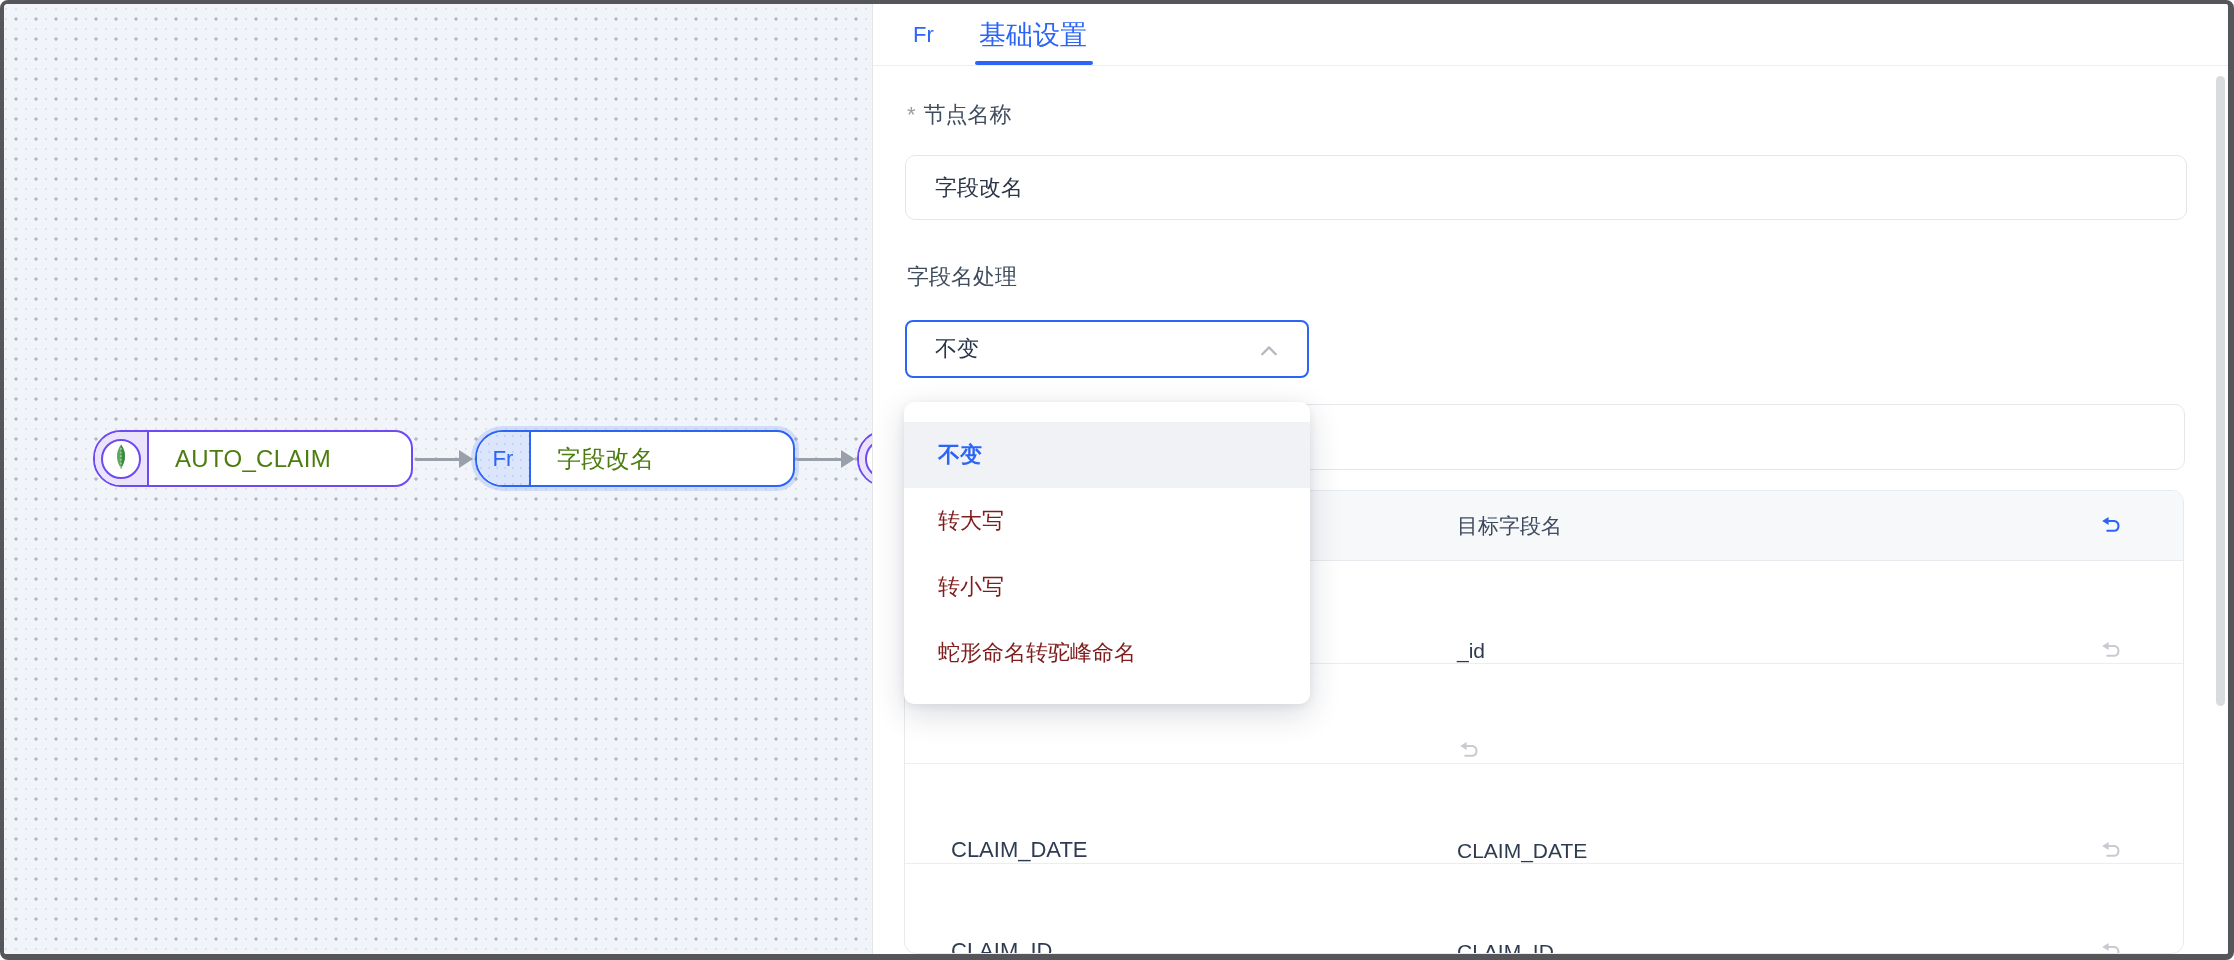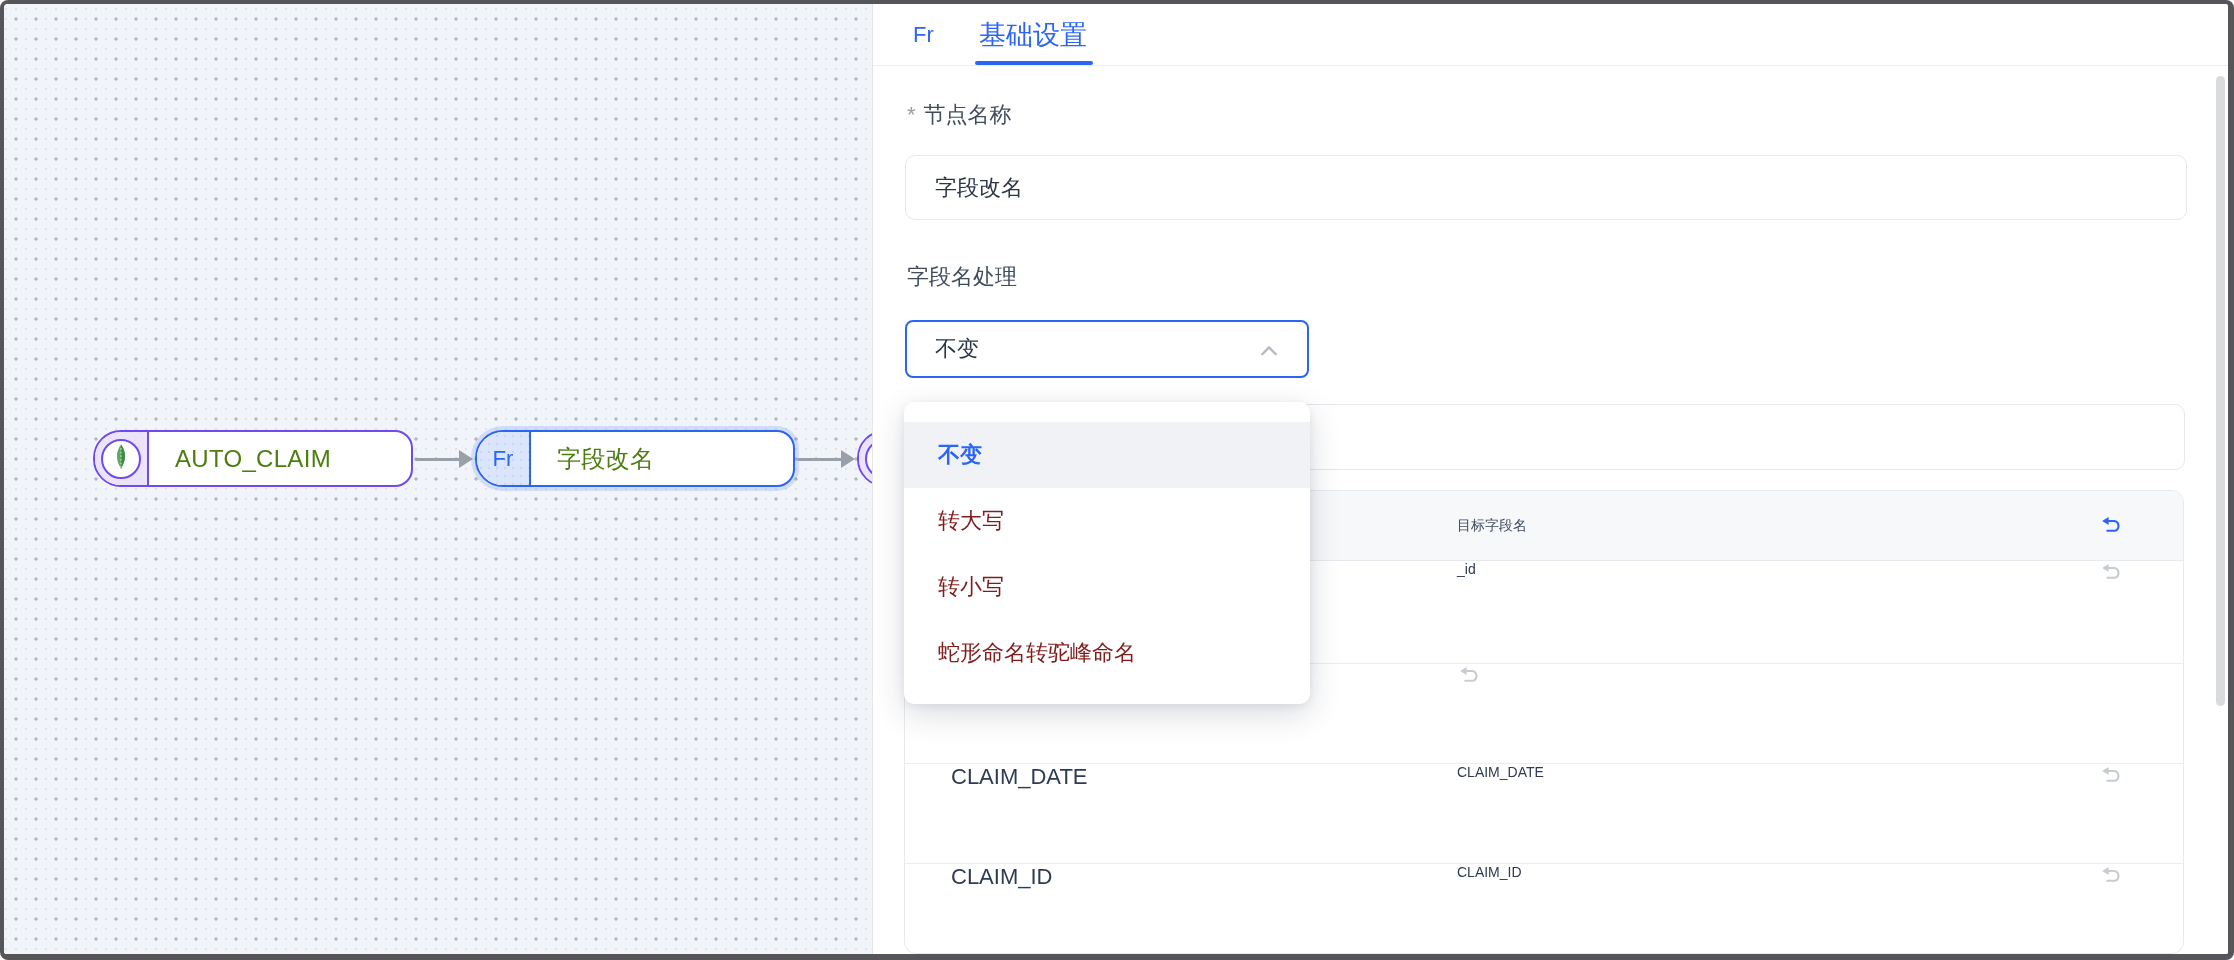--- a/index.html
+++ b/index.html
@@ -116,25 +116,25 @@
 
   .rename-table {
     position:absolute; left:31px; top:486px; width:1280px; height:464px;
     border:1px solid #e7eaee; border-radius:12px; background:#ffffff;
     overflow:hidden; z-index:1;
   }
   .thead {
     height:70px; background:#f7f8fa; border-bottom:1px solid #e7eaee;
     display:flex; align-items:center;
   }
-  .trow { height:100px; display:flex; align-items:flex-start; border-bottom:1px solid #ebedf1; }
+  .trow { height:100px; display:flex; align-items:flex-end; border-bottom:1px solid #ebedf1; }
   .trow.first { height:103px; }
   .trow:last-child { border-bottom:none; }
   .cell-source { flex:0 0 552px; padding-left:46px; font-size:22px; color:#2e3b50; }
-  .cell-target { flex:1; font-size:14px; color:#2e3b50; }
+  .cell-target { flex:1; font-size:21px; color:#2e3b50; }
   .thead .cell-target { color:#3e4b5e; }
   .row-action { flex:0 0 84px; display:flex; justify-content:flex-start; }
   .undo-btn { width:24px; height:24px; color:#c7cbd2; }
   .undo-btn.blue { color:#2c65f6; }
 
   .dropdown {
     position:absolute; left:31px; top:398px; width:406px;
     background:#ffffff; border-radius:10px;
     box-shadow:0 10px 32px rgba(25,35,60,0.16), 0 2px 8px rgba(25,35,60,0.08);
     padding:20px 0 18px 0; z-index:5;

